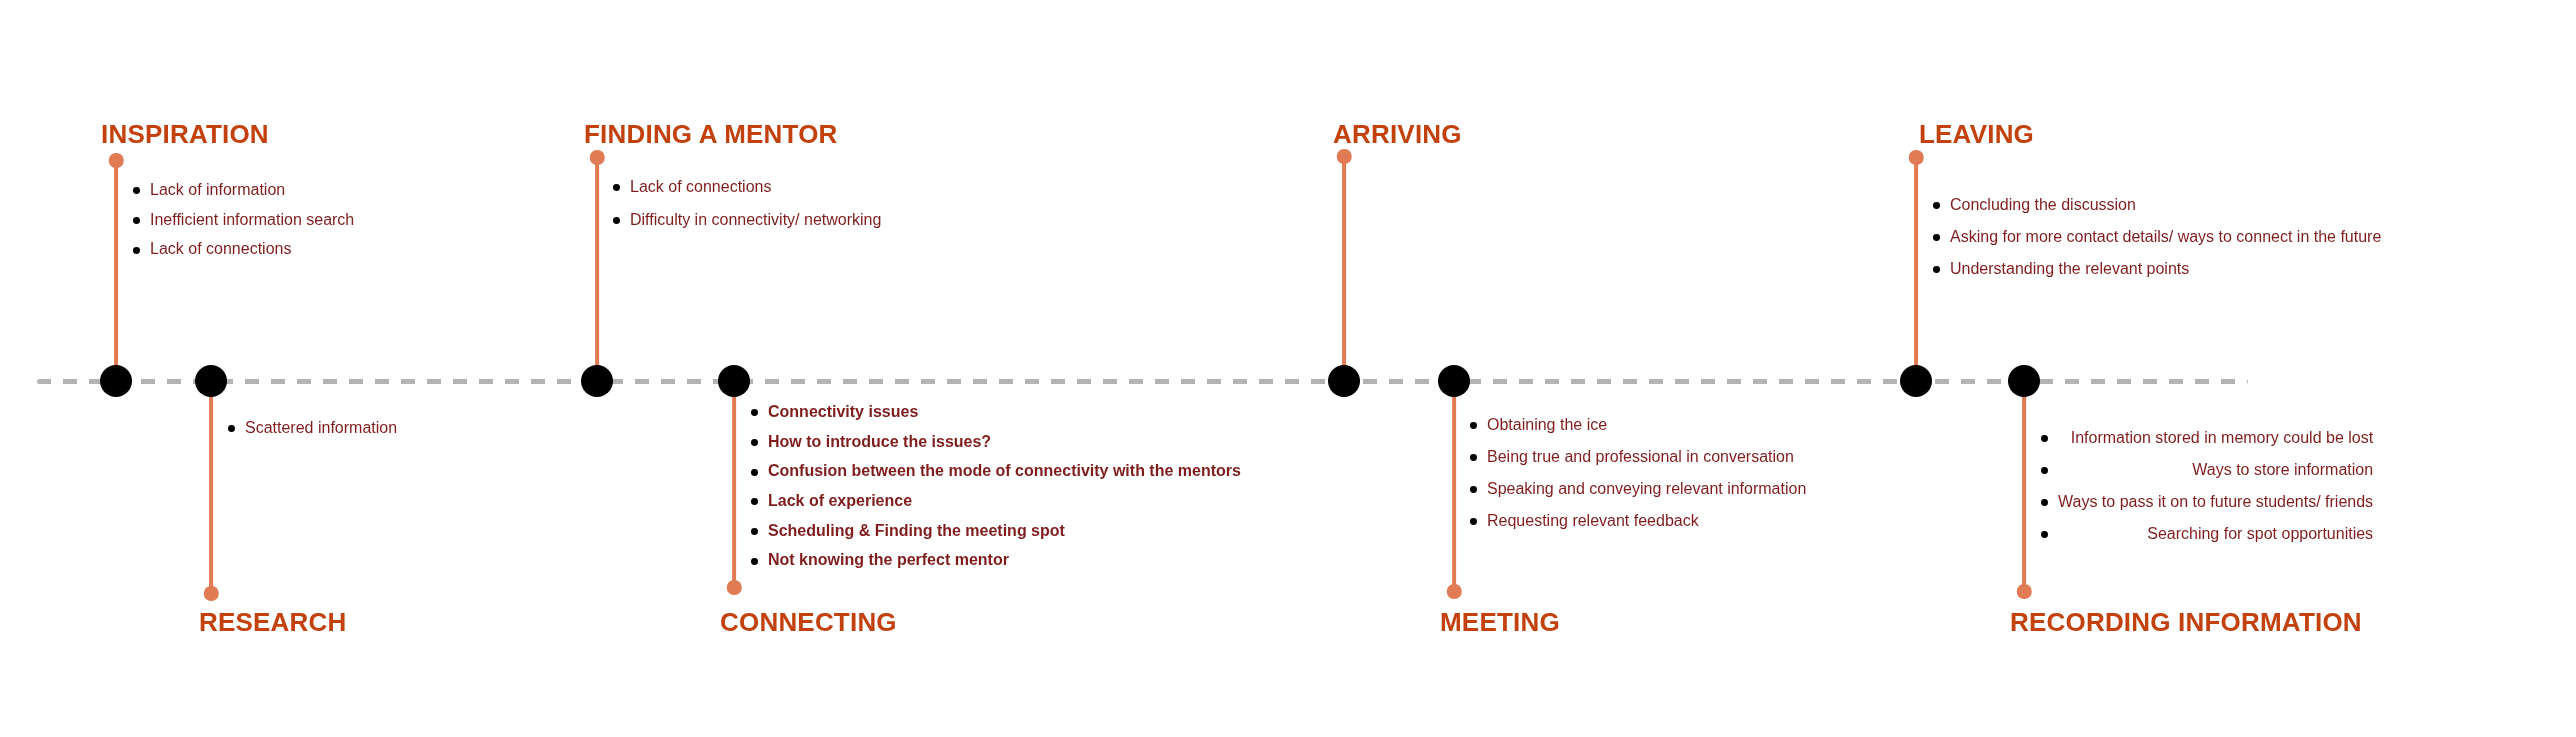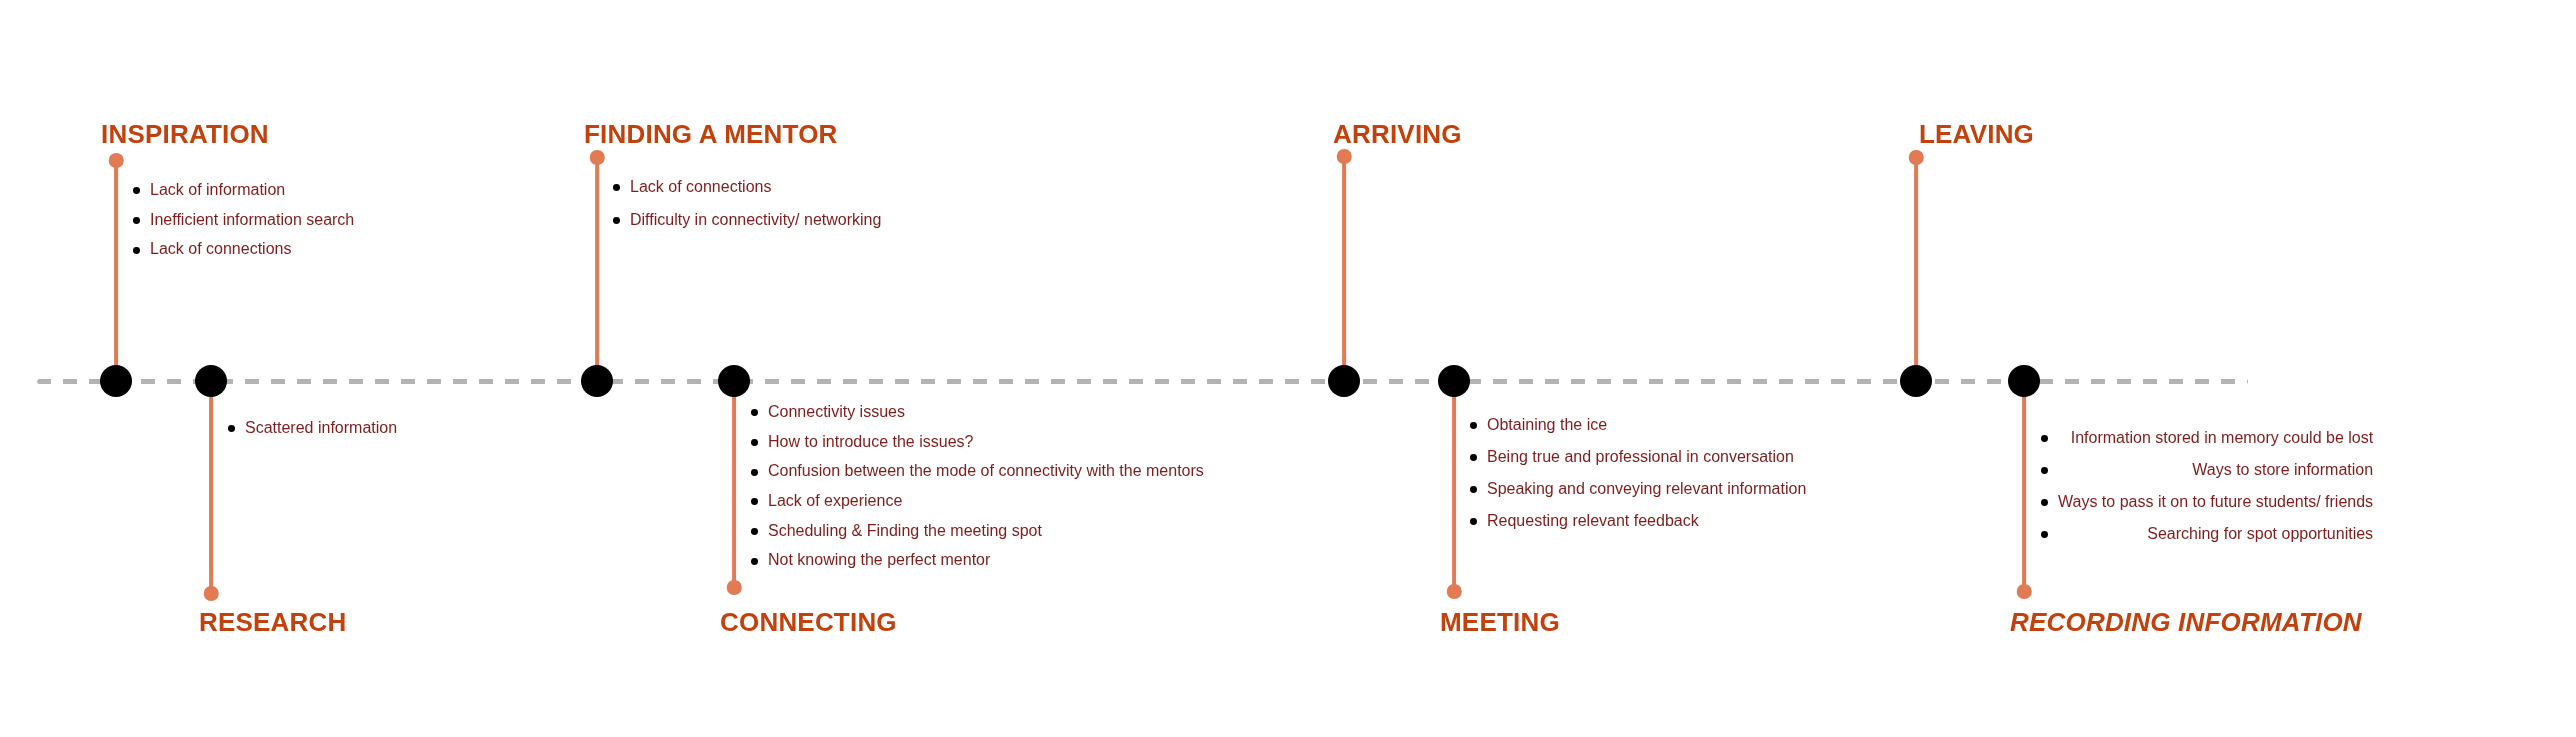--- a/index.html
+++ b/index.html
@@ -143,21 +143,21 @@
   <div class="stage-title above" style="left:584px; top:147px;">FINDING A MENTOR</div>
   <ul class="bullet-list tight" style="left:610px; top:179px;">
     <li>Lack of connections</li>
     <li>Difficulty in connectivity/ networking</li>
   </ul>
 
   <div class="node" style="left:734px;"></div>
   <div class="stem" style="left:734px; top:382px; height:204px;"></div>
   <div class="stem-cap" style="left:734px; top:580px;"></div>
   <div class="stage-title" style="left:720px; top:609px;">CONNECTING</div>
-  <ul class="bullet-list" style="left:748px; top:404px;">
+  <ul class="bullet-list" style="left:748px; top:404px;font-weight:bold;">
     <li>Connectivity issues</li>
     <li>How to introduce the issues?</li>
     <li>Confusion between the mode of connectivity with the mentors</li>
     <li>Lack of experience</li>
     <li>Scheduling &amp; Finding the meeting spot</li>
     <li>Not knowing the perfect mentor</li>
   </ul>
 
   <div class="stem-cap" style="left:1344px; top:149px;"></div>
   <div class="stem" style="left:1344px; top:156px; height:225px;"></div>
@@ -172,25 +172,30 @@
     <li>Obtaining the ice</li>
     <li>Being true and professional in conversation</li>
     <li>Speaking and conveying relevant information</li>
     <li>Requesting relevant feedback</li>
   </ul>
 
   <div class="stem-cap" style="left:1916px; top:150px;"></div>
   <div class="stem" style="left:1916px; top:156px; height:224px;"></div>
   <div class="node" style="left:1916px;"></div>
   <div class="stage-title above" style="left:1903px; top:147px;margin-left:16px;">LEAVING</div>
+  <ul class="bullet-list wide" style="left:1930px; top:197px;">
+    <li>Concluding the discussion</li>
+    <li>Asking for more contact details/ ways to connect in the future</li>
+    <li>Understanding the relevant points</li>
+  </ul>
 
   <div class="node" style="left:2024px;"></div>
   <div class="stem" style="left:2024px; top:382px; height:210px;"></div>
   <div class="stem-cap" style="left:2024px; top:584px;"></div>
-  <div class="stage-title" style="left:2010px; top:609px;font-style:italic;">RECORDING INFORMATION</div>
+  <div class="stage-title" style="left:2010px; top:609px;">RECORDING INFORMATION</div>
   <ul class="bullet-list wide" style="left:2038px; top:430px;text-align:right;">
     <li>Information stored in memory could be lost</li>
     <li>Ways to store information</li>
     <li>Ways to pass it on to future students/ friends</li>
     <li>Searching for spot opportunities</li>
   </ul>
 
 </div>
 
 

